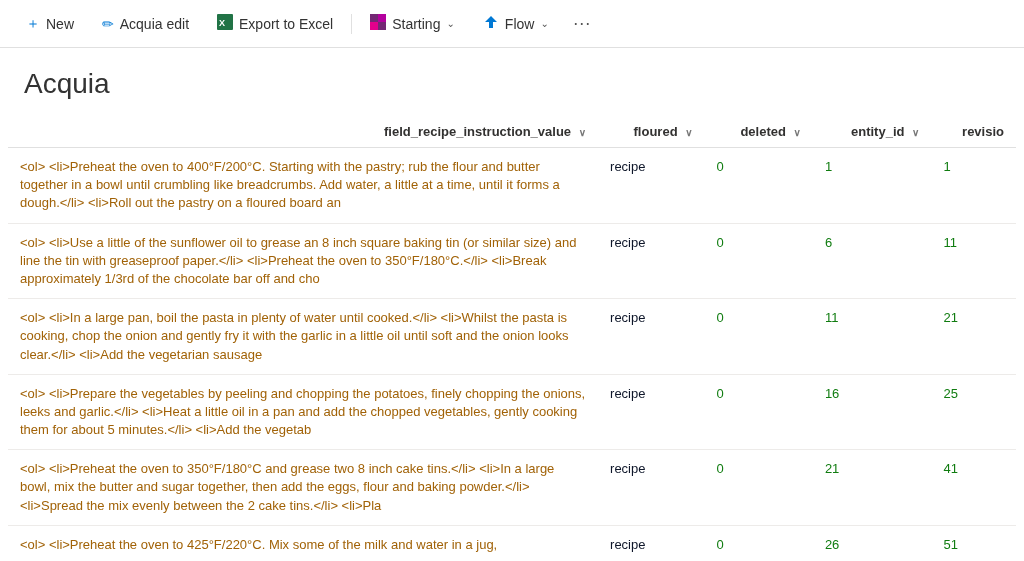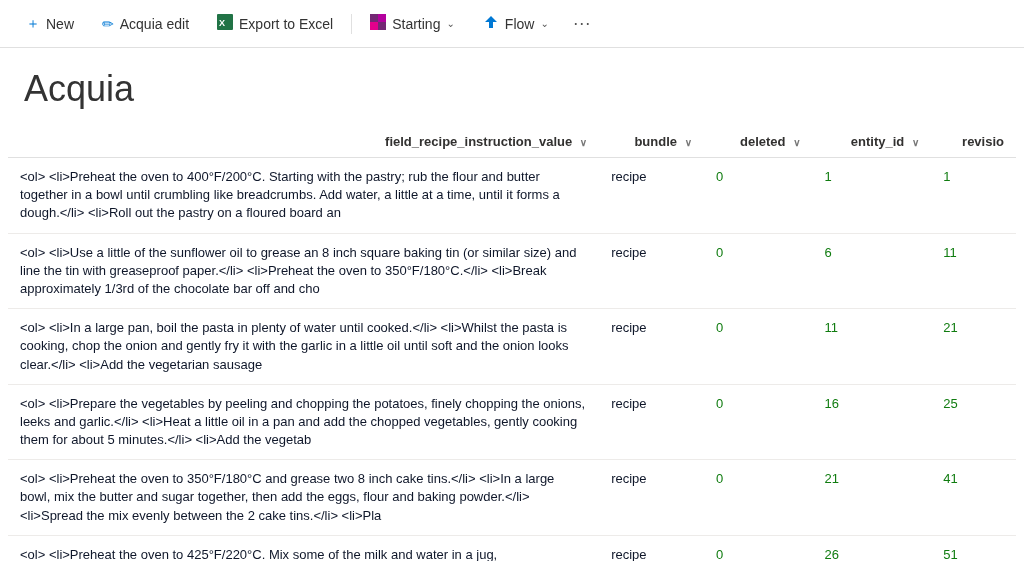--- a/index.html
+++ b/index.html
@@ -32,21 +32,21 @@
     .toolbar-separator {
       width: 1px;
       height: 20px;
       background: #e0e0e0;
       margin: 0 4px;
     }
     .toolbar-more { font-size: 18px; color: #555; padding: 6px 10px; cursor: pointer; }
 
     
     .page-title {
-      font-size: 36px;
+      font-size: 28px;
       font-weight: 300;
       color: #333;
       padding: 20px 24px 16px 24px;
     }
 
     
     .table-container {
       padding: 0 8px;
       overflow-x: auto;
     }
@@ -66,21 +66,21 @@
       white-space: nowrap;
       font-size: 13px;
     }
     th .sort-icon { font-size: 10px; color: #777; margin-left: 4px; }
     tbody tr {
       border-bottom: 1px solid #edebe9;
     }
     td {
       padding: 10px 12px;
       vertical-align: top;
-      color: #0f172a;
+      color: #a16207;
       line-height: 1.4;
     }
     td.text-cell {
       max-width: 460px;
       overflow: hidden;
     }
     td.bundle-cell { color: #0f172a; }
     td.number-cell { color: #107c10; text-align: left; }
     td.entity-cell { color: #107c10; }
     td.revision-cell { color: #107c10; }
@@ -135,21 +135,21 @@
 
 <div class="table-container">
   <table>
     <thead>
       <tr>
         <th>
           <span>field_recipe_instruction_value</span>
           <span class="sort-icon">∨</span>
         </th>
         <th>
-          <span>bundle</span>
+          <span>floured</span>
           <span class="sort-icon">∨</span>
         </th>
         <th>
           <span>deleted</span>
           <span class="sort-icon">∨</span>
         </th>
         <th>
           <span>entity_id</span>
           <span class="sort-icon">∨</span>
         </th>

